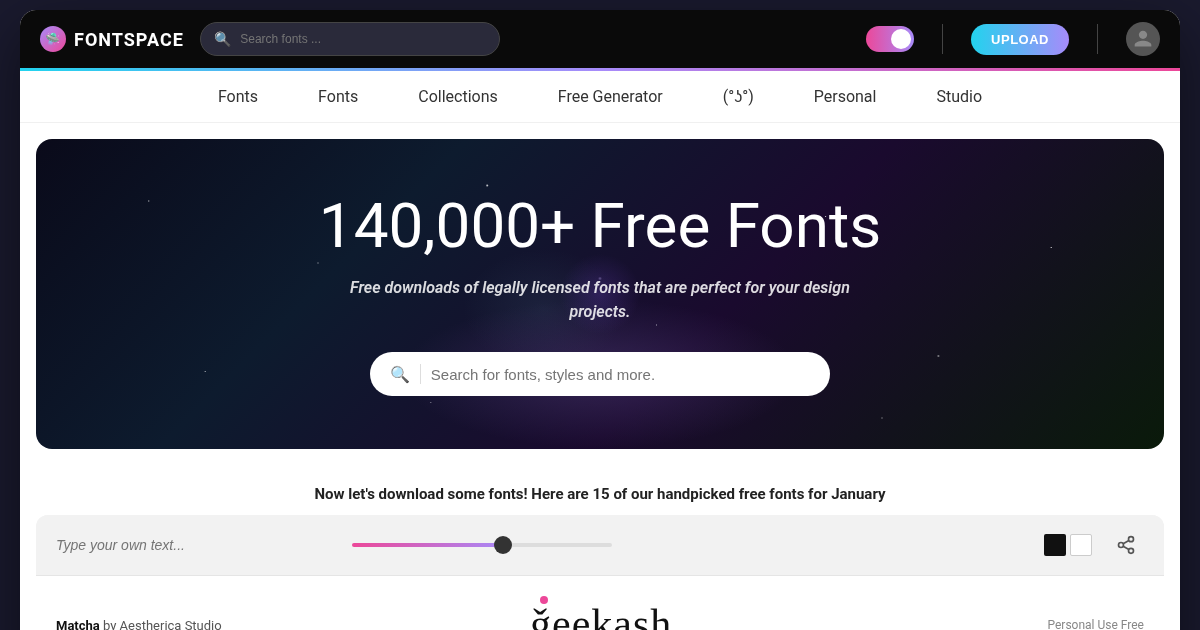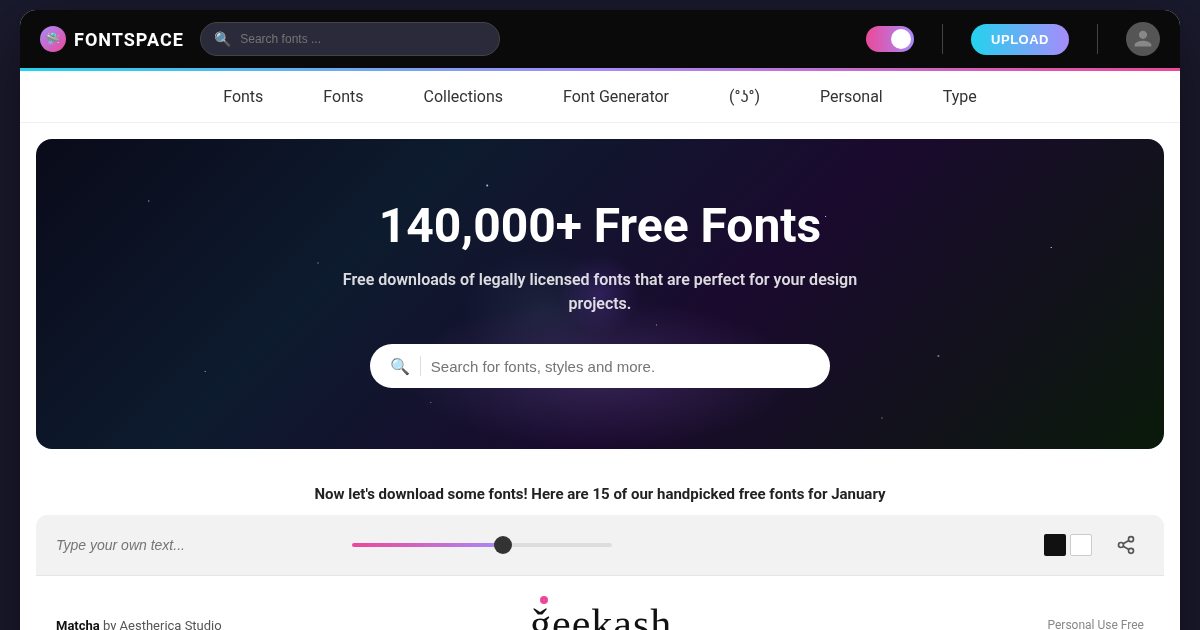--- a/index.html
+++ b/index.html
@@ -218,34 +218,35 @@
       background: radial-gradient(ellipse, rgba(80,60,120,0.5) 0%, transparent 70%);
     }
 
     .hero-content {
       position: relative;
       z-index: 2;
       padding: 0 40px;
     }
 
     .hero-title {
-      font-size: 48px;
-      font-weight: 700;
+      font-size: 62px;
+      font-weight: 400;
       color: white;
       margin-bottom: 16px;
       line-height: 1.1;
     }
 
     .hero-subtitle {
       font-size: 16px;
       color: rgba(255,255,255,0.85);
       font-weight: 600;
       max-width: 520px;
       margin: 0 auto 28px;
       line-height: 1.5;
+      font-style: italic;
     }
 
     .hero-search {
       background: white;
       border-radius: 30px;
       display: flex;
       align-items: center;
       padding: 12px 20px;
       gap: 10px;
       width: 460px;
@@ -432,24 +433,24 @@
 
     </div>
   </nav>
 
   <div class="gradient-line"></div>
 
   <nav class="secondary-nav">
     <a class="nav-item">Fonts</a>
     <a class="nav-item">Fonts</a>
     <a class="nav-item">Collections</a>
-    <a class="nav-item">Font Generator</a>
+    <a class="nav-item">Free Generator</a>
     <a class="nav-item">(°ʖ°)</a>
     <a class="nav-item">Personal</a>
-    <a class="nav-item">Type</a>
+    <a class="nav-item">Studio</a>
   </nav>
 
   <section class="hero">
     <div class="hero-stars"></div>
     <div class="hero-glow"></div>
     <div class="hero-content">
       <h1 class="hero-title">140,000+ Free Fonts</h1>
       <p class="hero-subtitle">Free downloads of legally licensed fonts that are perfect for your design projects.</p>
       <div class="hero-search">
         <span class="hero-search-icon">🔍</span>

